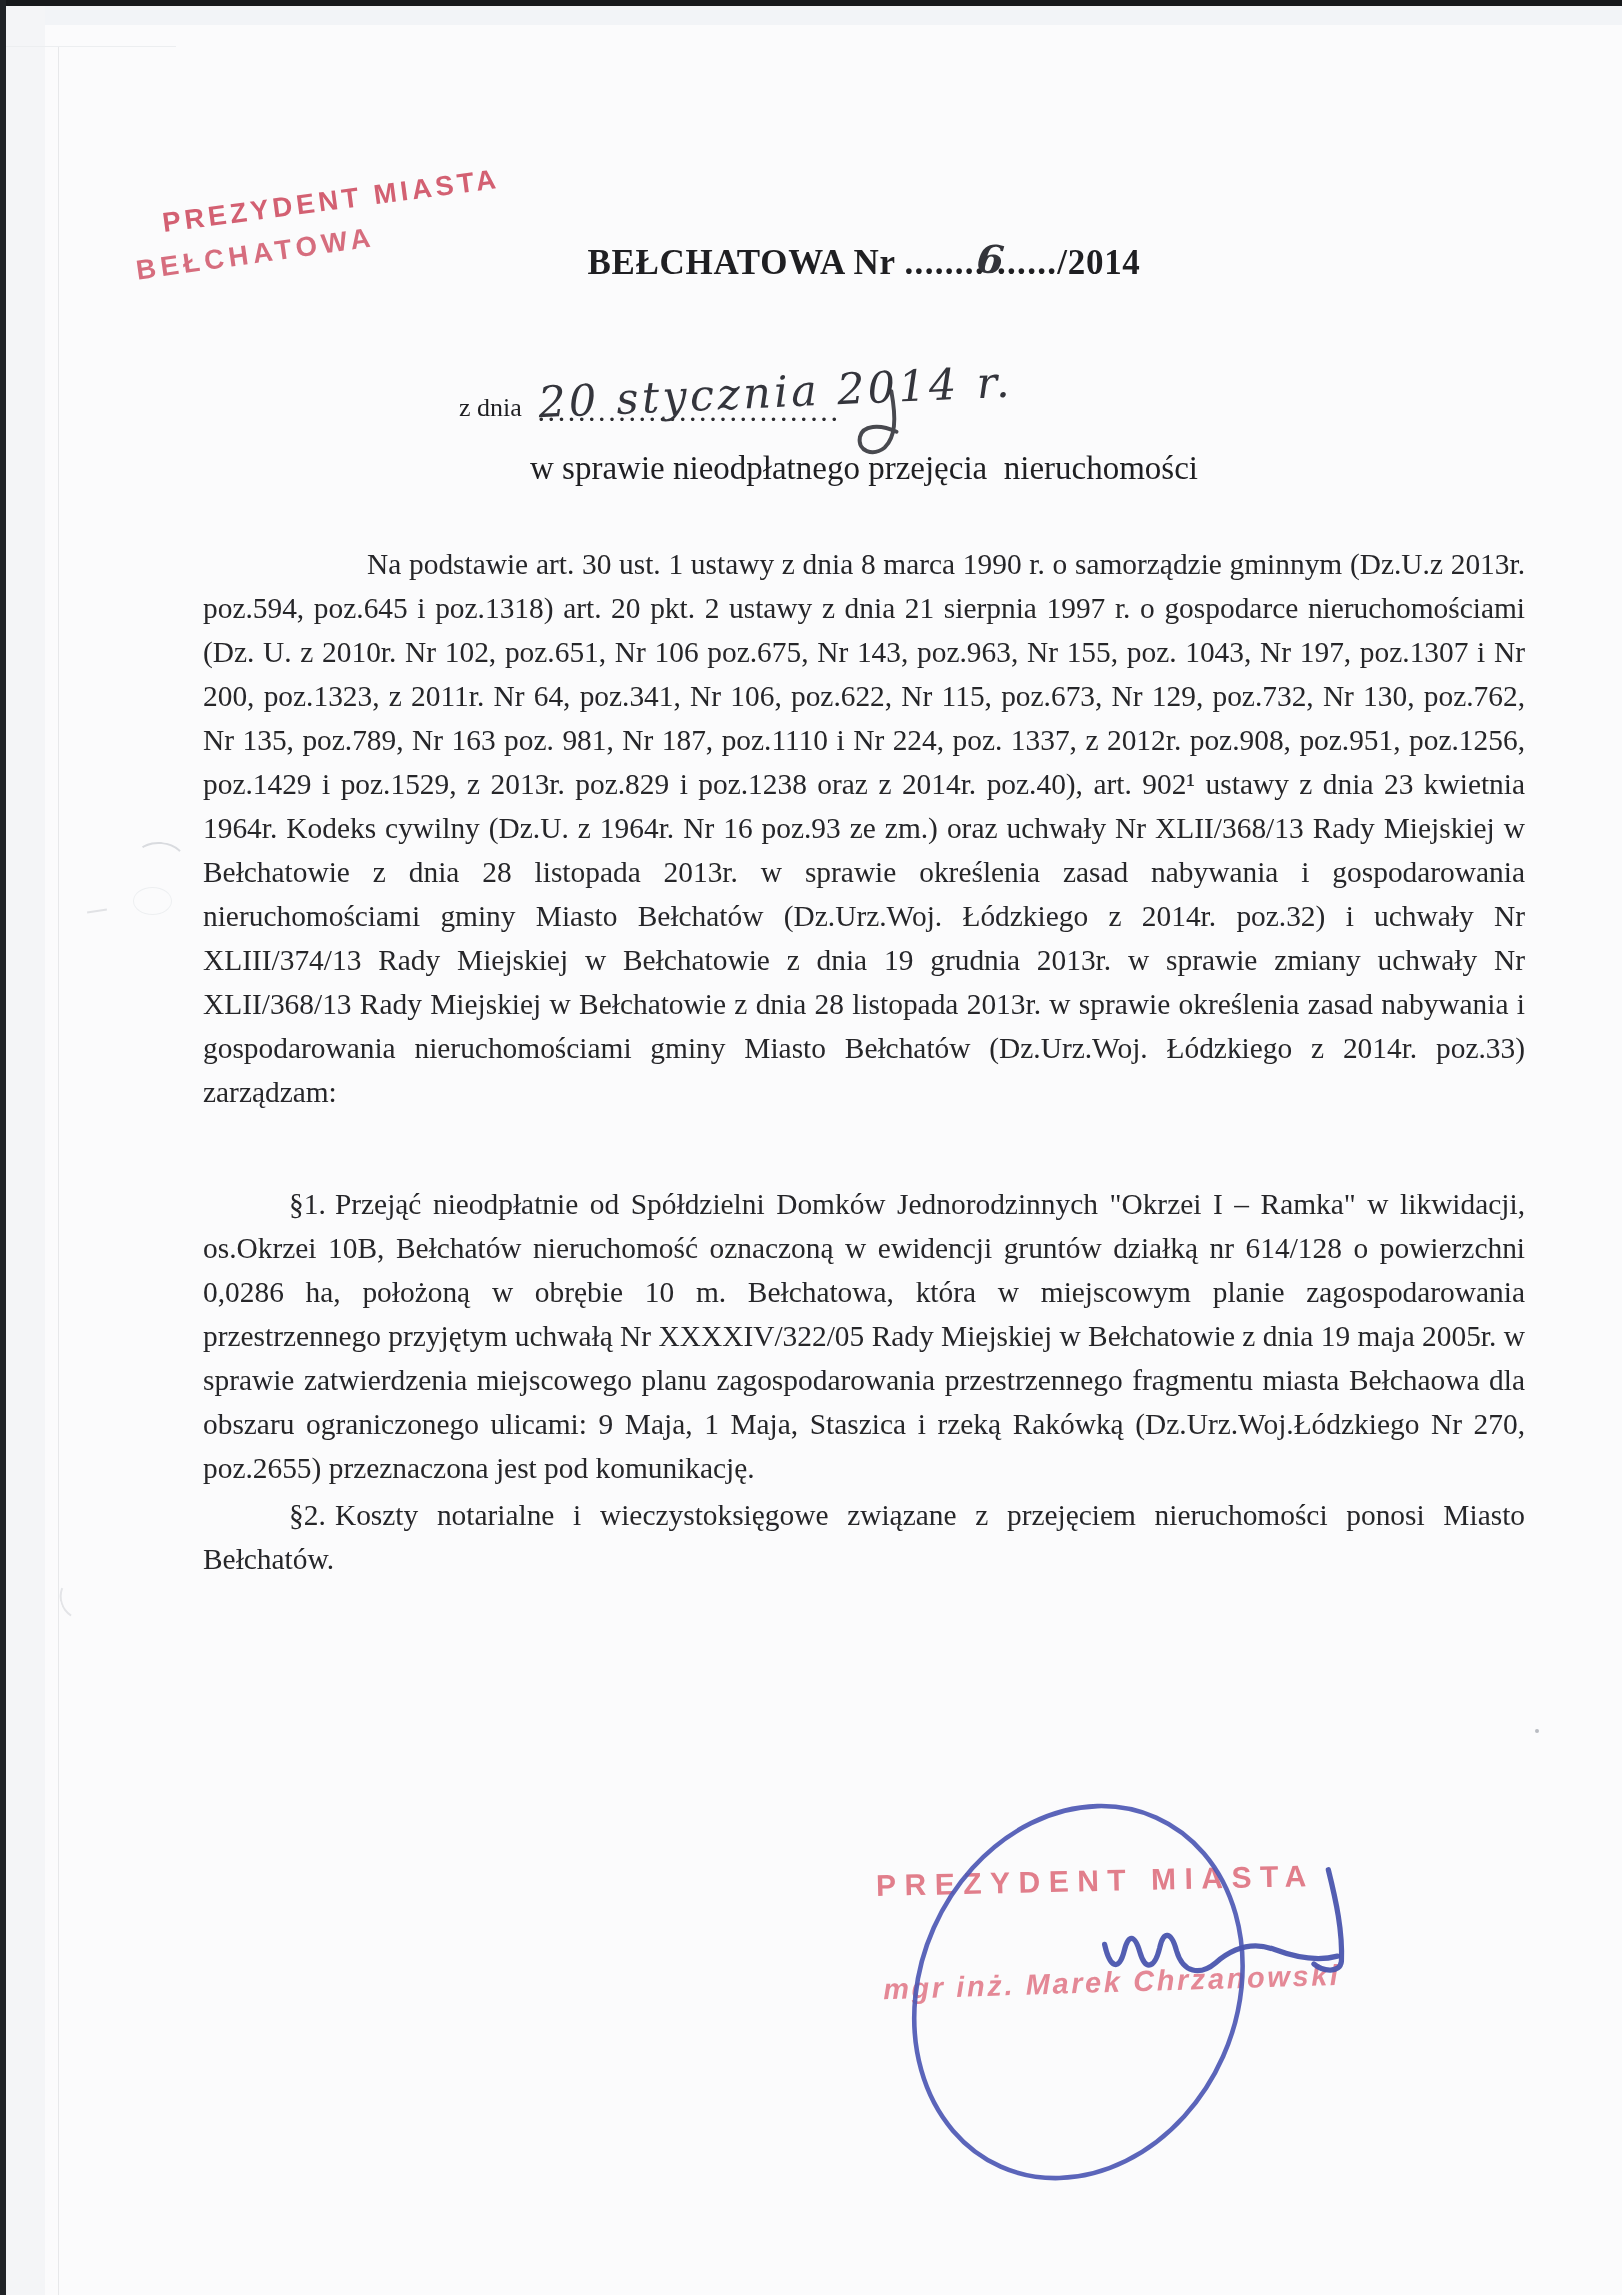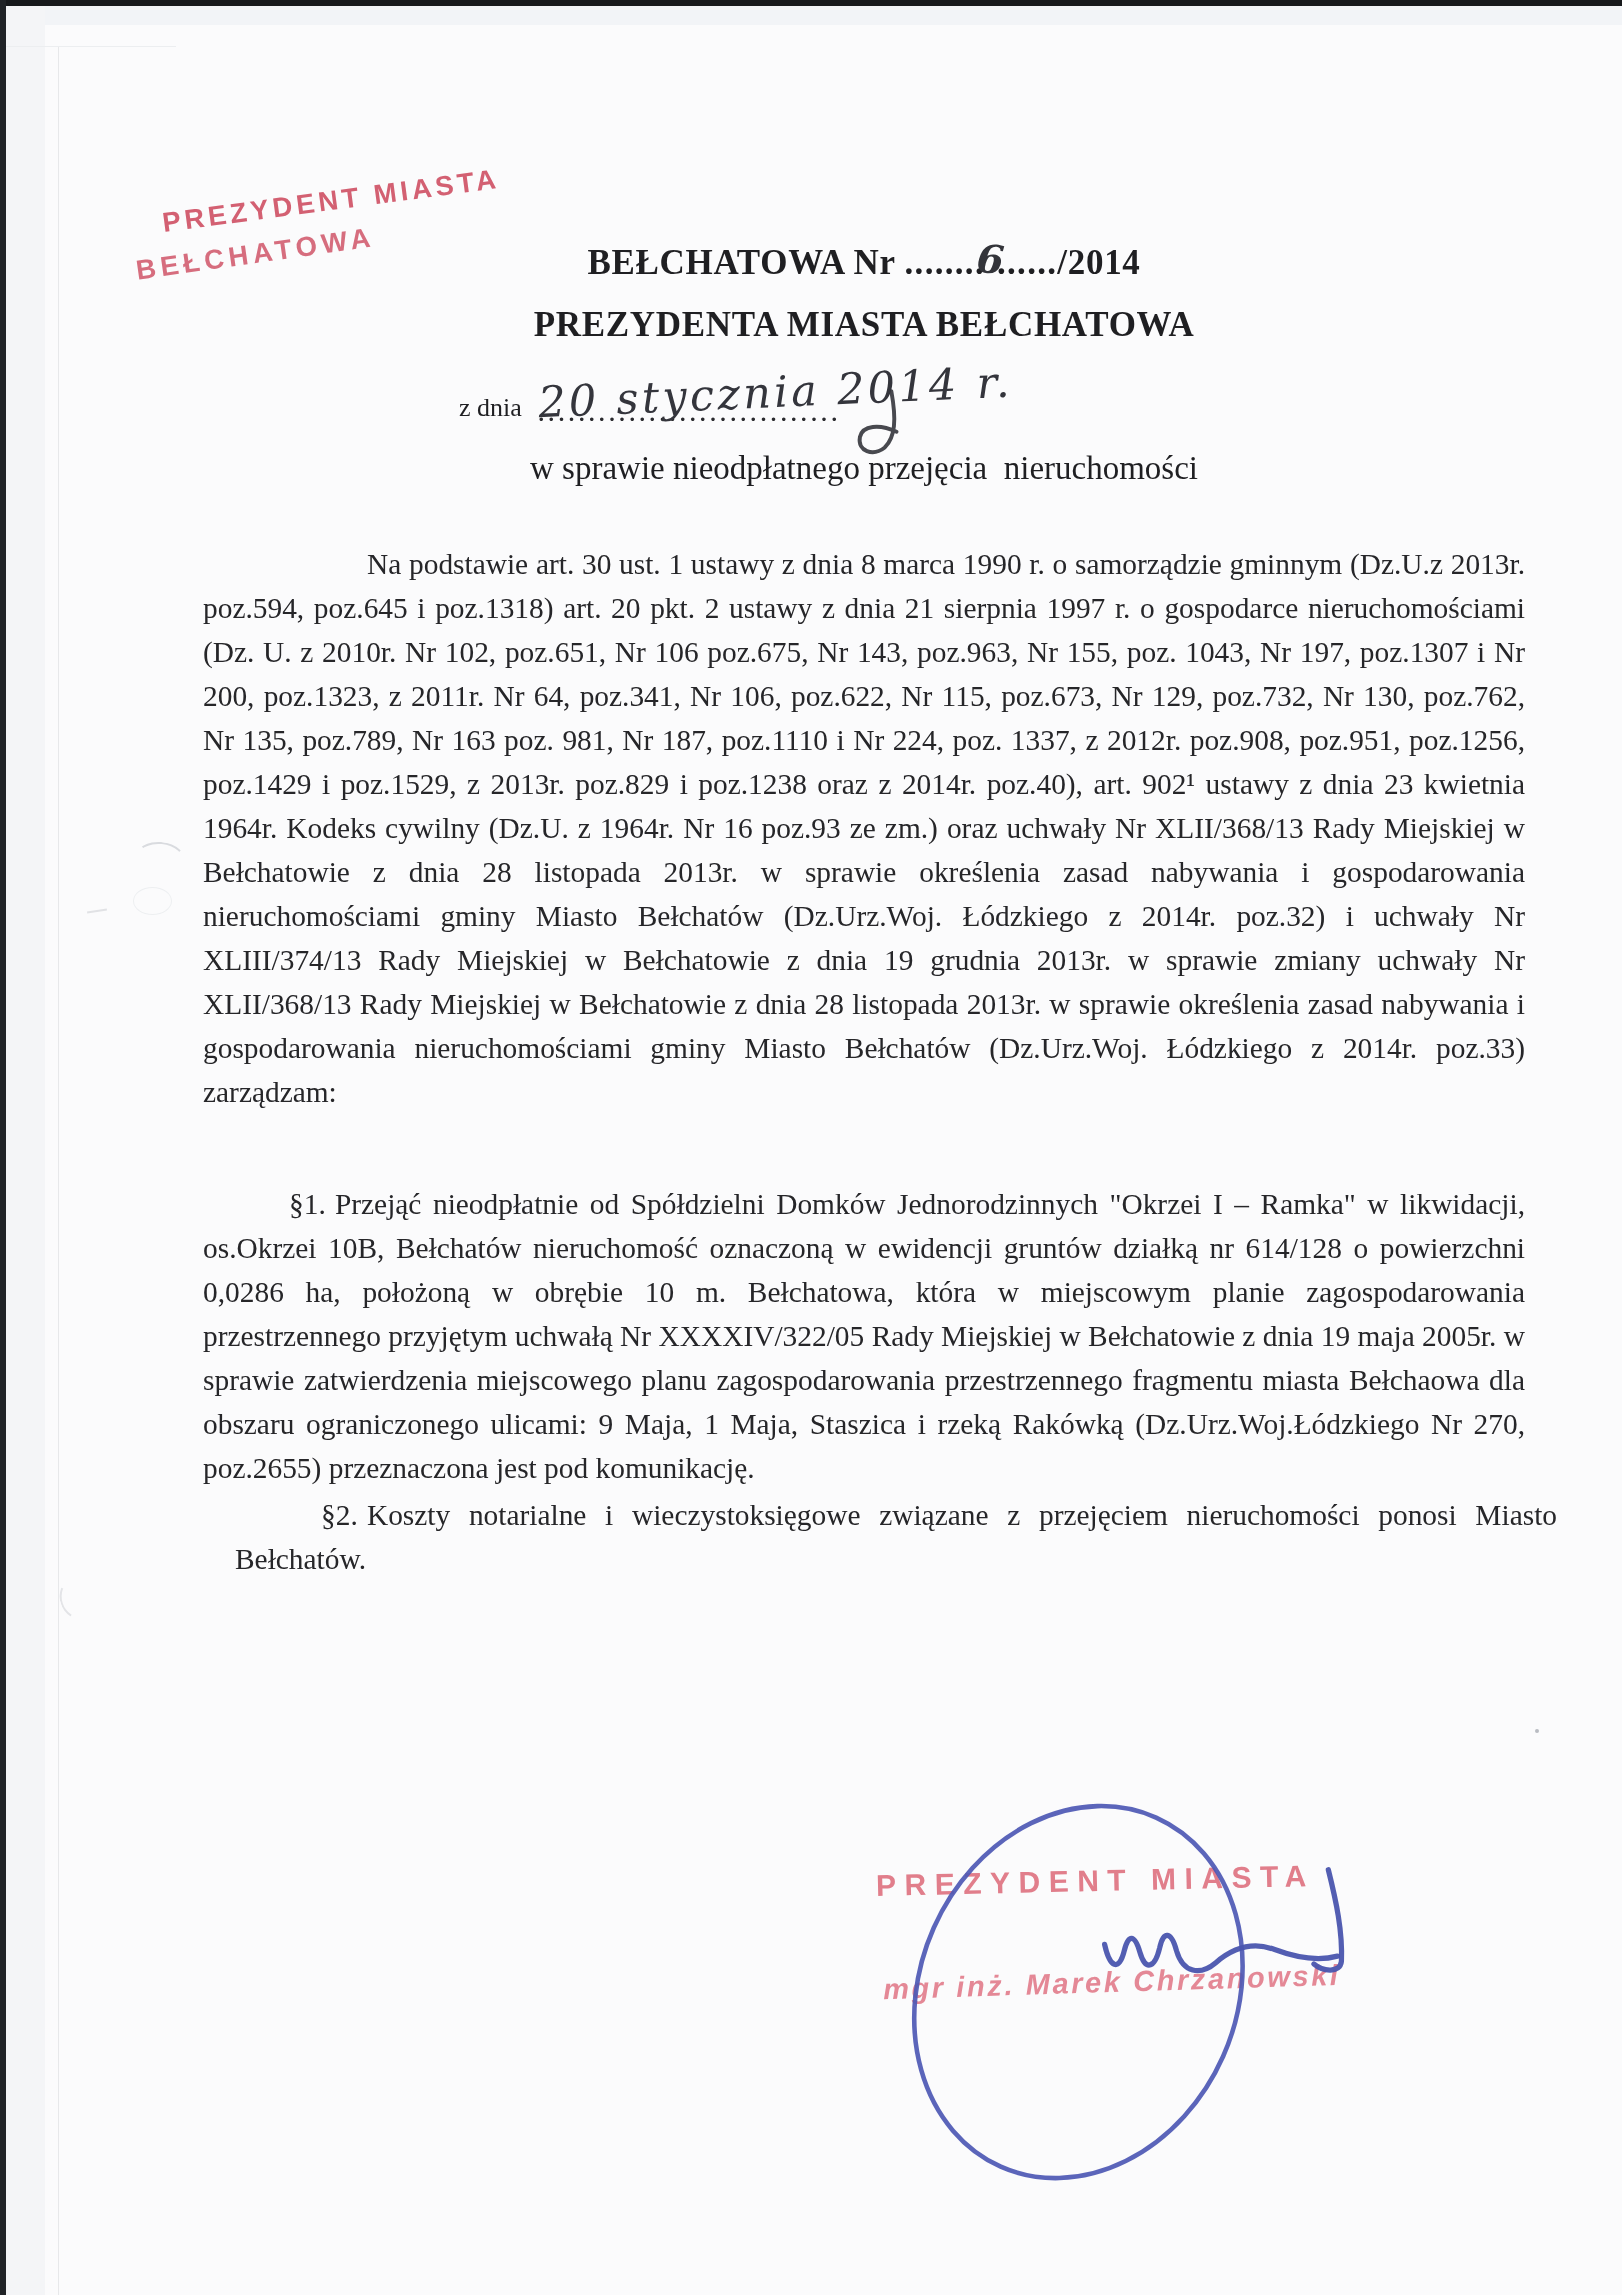--- a/index.html
+++ b/index.html
@@ -53,21 +53,21 @@
   .date-wrap{position:relative;display:inline-block;margin-left:15.7px;}
   .date-dots{position:absolute;left:0px;top:18.3px;font-size:30px;letter-spacing:2.6px;color:#2a2a2e;white-space:nowrap;}
   .date-hw{position:relative;display:inline-block;font-family:"DejaVu Serif",serif;font-style:italic;
     font-size:43px;letter-spacing:3.3px;color:#34353c;transform:rotate(-2.5deg);white-space:nowrap;top:-9.2px;}
 
   
   .para{position:absolute;left:203px;width:1322px;font-size:29.4px;line-height:44px;
     text-align:justify;color:#262629;margin:0;}
   .p-basis{top:542px;text-indent:164px;}
   .p-s1{top:1182px;text-indent:86px;}
-  .p-s2{top:1493px;text-indent:86px;margin-left:32px;}
+  .p-s2{top:1493px;text-indent:86px;}
   .p-s3{top:1604px;text-indent:86px;}
   .p-s4{top:1714px;text-indent:86px;}
   .sec-label{padding-right:9.2px;}
 
   
   #ink{position:absolute;left:0;top:0;pointer-events:none;}
 </style>
 </head>
 <body>
 
@@ -87,21 +87,20 @@
   <div class="mark-dot"></div>
 
   <div class="stamp stamp-top-1">PREZYDENT MIASTA</div>
   <div class="stamp stamp-top-2">BEŁCHATOWA</div>
 
   <div class="h-center h-order">
     <span>BEŁCHATOWA Nr</span>
     <span class="dots">........</span><span class="hw-six">6</span><span class="dots">......</span><span>/2014</span>
   </div>
 
-  <div class="h-center h-issuer">PREZYDENTA MIASTA BEŁCHATOWA</div>
 
   <div class="date-row">
     <span class="date-label">z dnia</span><span class="date-wrap"><span class="date-dots">..............................</span><span class="date-hw">20 stycznia 2014 r.</span></span>
   </div>
 
   <div class="h-center h-subject">w sprawie nieodpłatnego przejęcia  nieruchomości</div>
 
   <p class="para p-basis">Na podstawie art. 30 ust. 1 ustawy z dnia 8 marca 1990 r. o samorządzie gminnym (Dz.U.z 2013r. poz.594, poz.645 i poz.1318) art. 20 pkt. 2 ustawy z dnia 21 sierpnia 1997 r. o gospodarce nieruchomościami (Dz. U. z 2010r. Nr 102, poz.651, Nr 106 poz.675, Nr 143, poz.963, Nr 155, poz. 1043, Nr 197, poz.1307 i Nr 200, poz.1323, z 2011r. Nr 64, poz.341, Nr 106, poz.622, Nr 115, poz.673, Nr 129, poz.732, Nr 130, poz.762, Nr 135, poz.789, Nr 163 poz. 981, Nr 187, poz.1110 i Nr 224, poz. 1337, z 2012r. poz.908, poz.951, poz.1256, poz.1429 i poz.1529, z 2013r. poz.829 i poz.1238 oraz z 2014r. poz.40), art. 902¹ ustawy z dnia 23 kwietnia 1964r. Kodeks cywilny (Dz.U. z 1964r. Nr 16 poz.93 ze zm.) oraz uchwały Nr XLII/368/13 Rady Miejskiej w Bełchatowie z dnia 28 listopada 2013r. w sprawie określenia zasad nabywania i gospodarowania nieruchomościami gminy Miasto Bełchatów (Dz.Urz.Woj. Łódzkiego z 2014r. poz.32) i uchwały Nr XLIII/374/13 Rady Miejskiej w Bełchatowie z dnia 19 grudnia 2013r. w sprawie zmiany uchwały Nr XLII/368/13 Rady Miejskiej w Bełchatowie z dnia 28 listopada 2013r. w sprawie określenia zasad nabywania i gospodarowania nieruchomościami gminy Miasto Bełchatów (Dz.Urz.Woj. Łódzkiego z 2014r. poz.33) zarządzam:</p>
 
   <p class="para p-s1">

